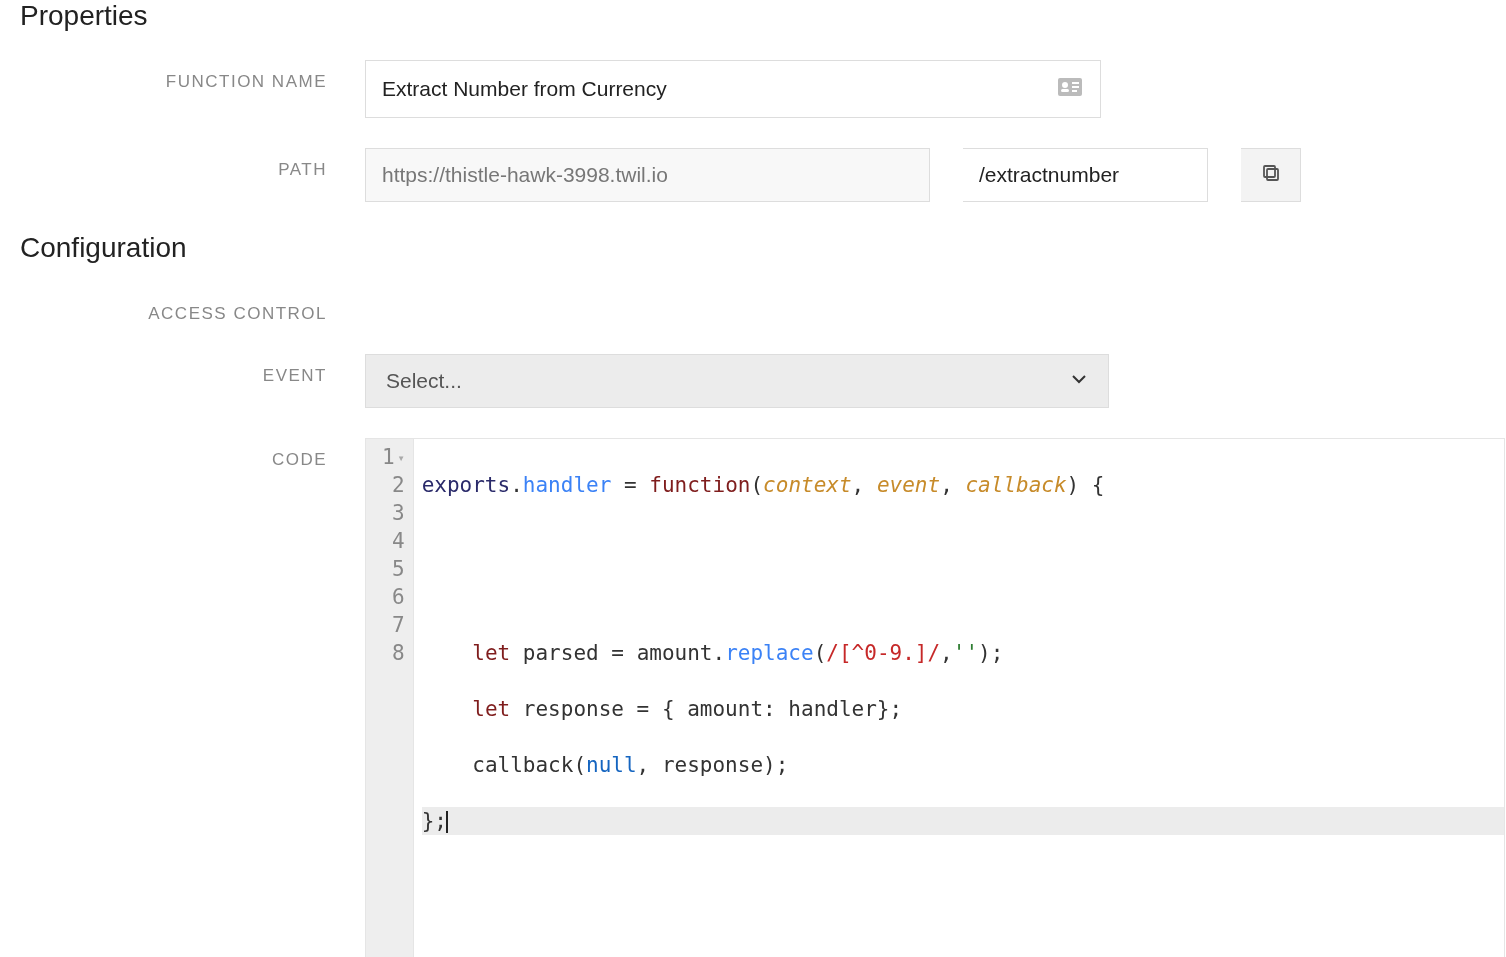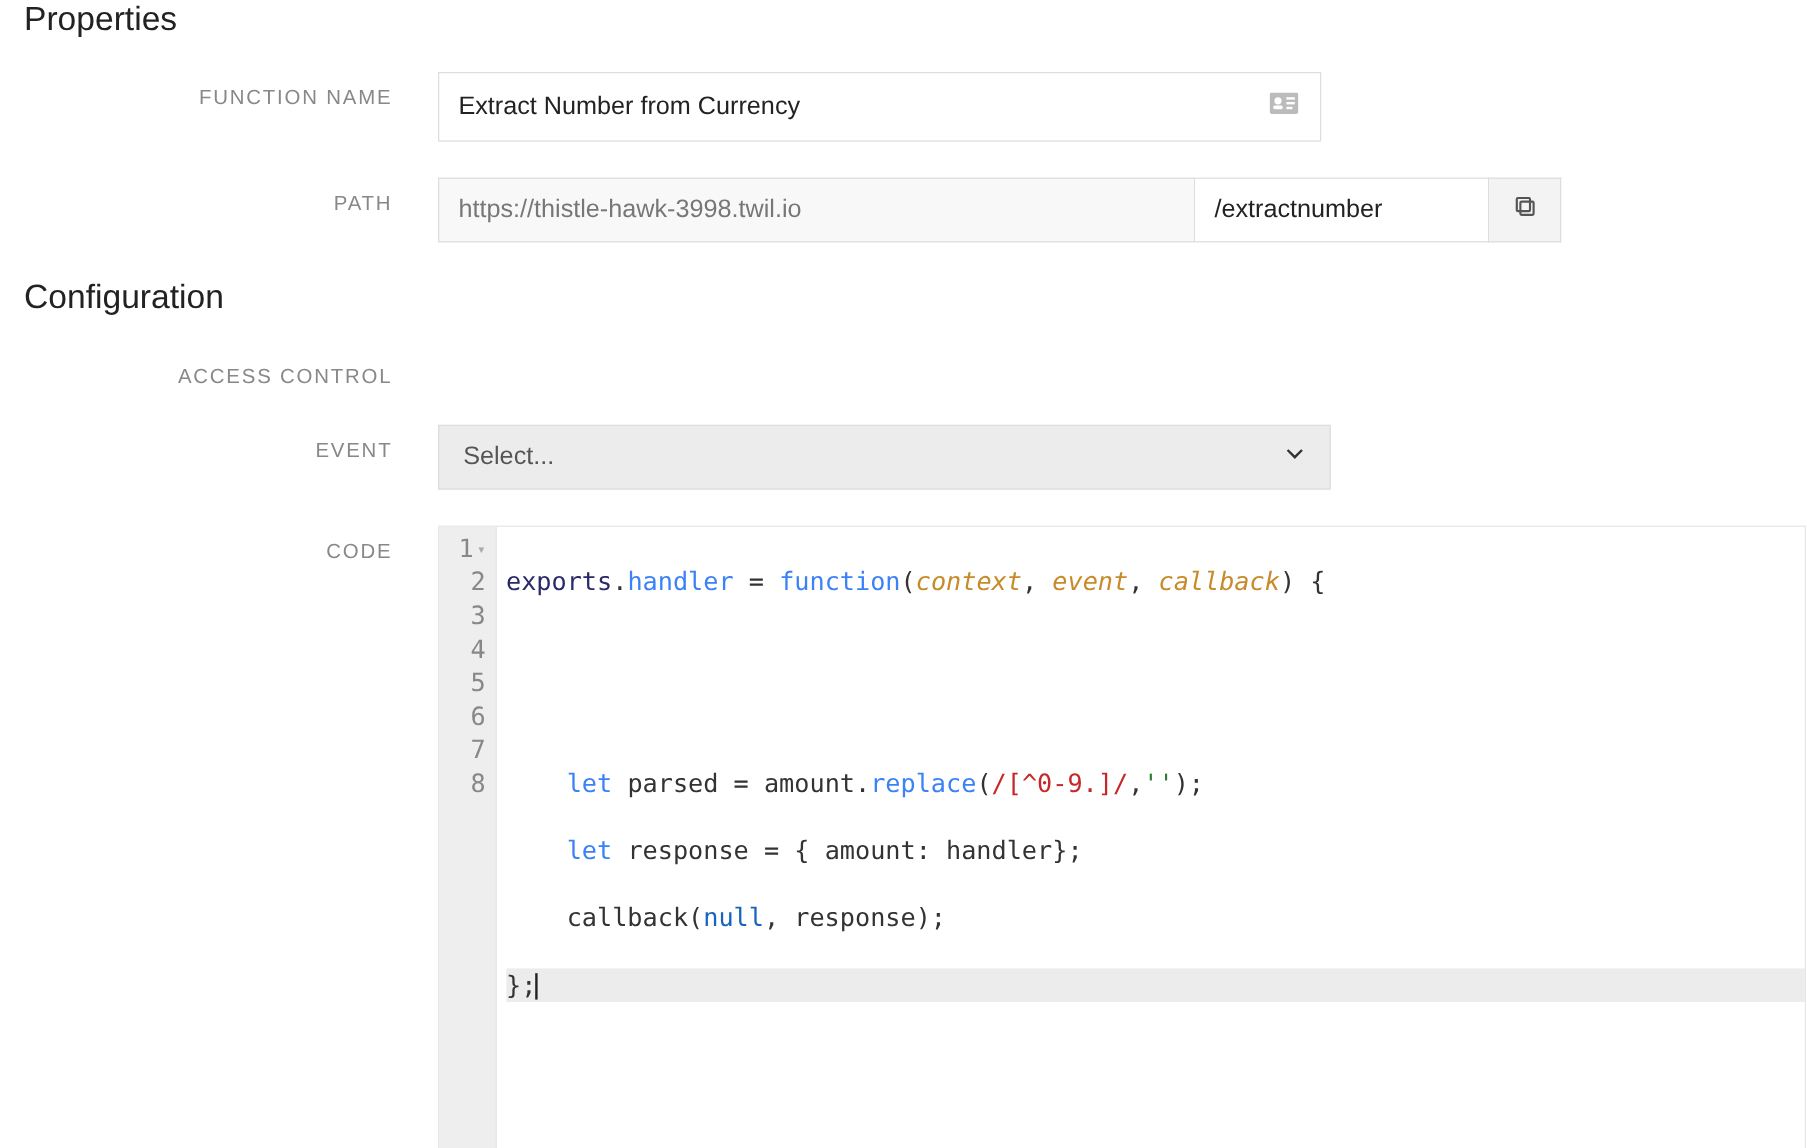--- a/index.html
+++ b/index.html
@@ -57,20 +57,21 @@
     position: absolute;
     right: 18px;
     top: 50%;
     transform: translateY(-50%);
     color: #bbb;
   }
   .path-row {
     display: flex;
     align-items: stretch;
     width: 936px;
+    gap: 33px;
   }
   .path-base {
     flex: 1;
     border: 1px solid #ddd;
     background: #f8f8f8;
     color: #777;
     padding: 12px 16px;
     font-size: 21px;
     height: 54px;
     display:flex; align-items:center;
@@ -157,21 +158,21 @@
   .code-body {
     flex: 1;
     padding: 4px 0 180px 8px;
     white-space: pre;
     position: relative;
   }
   .code-line { height:28px; }
   .hl-line { background:#ececec; width:100%; }
   
   .tk-obj { color:#2a2a6a; }
-  .tk-key { color:#3b82f6; }
+  .tk-key { color:#7f1d1d; }
   .tk-param { color:#c78b2a; font-style: italic; }
   .tk-method { color:#3b82f6; }
   .tk-regex { color:#c62828; }
   .tk-str { color:#2e7d32; }
   .tk-null { color:#1565c0; }
   .tk-plain { color:#333; }
   .cursor {
     border-left: 2px solid #222;
     margin-left: -1px;
     display:inline-block;

